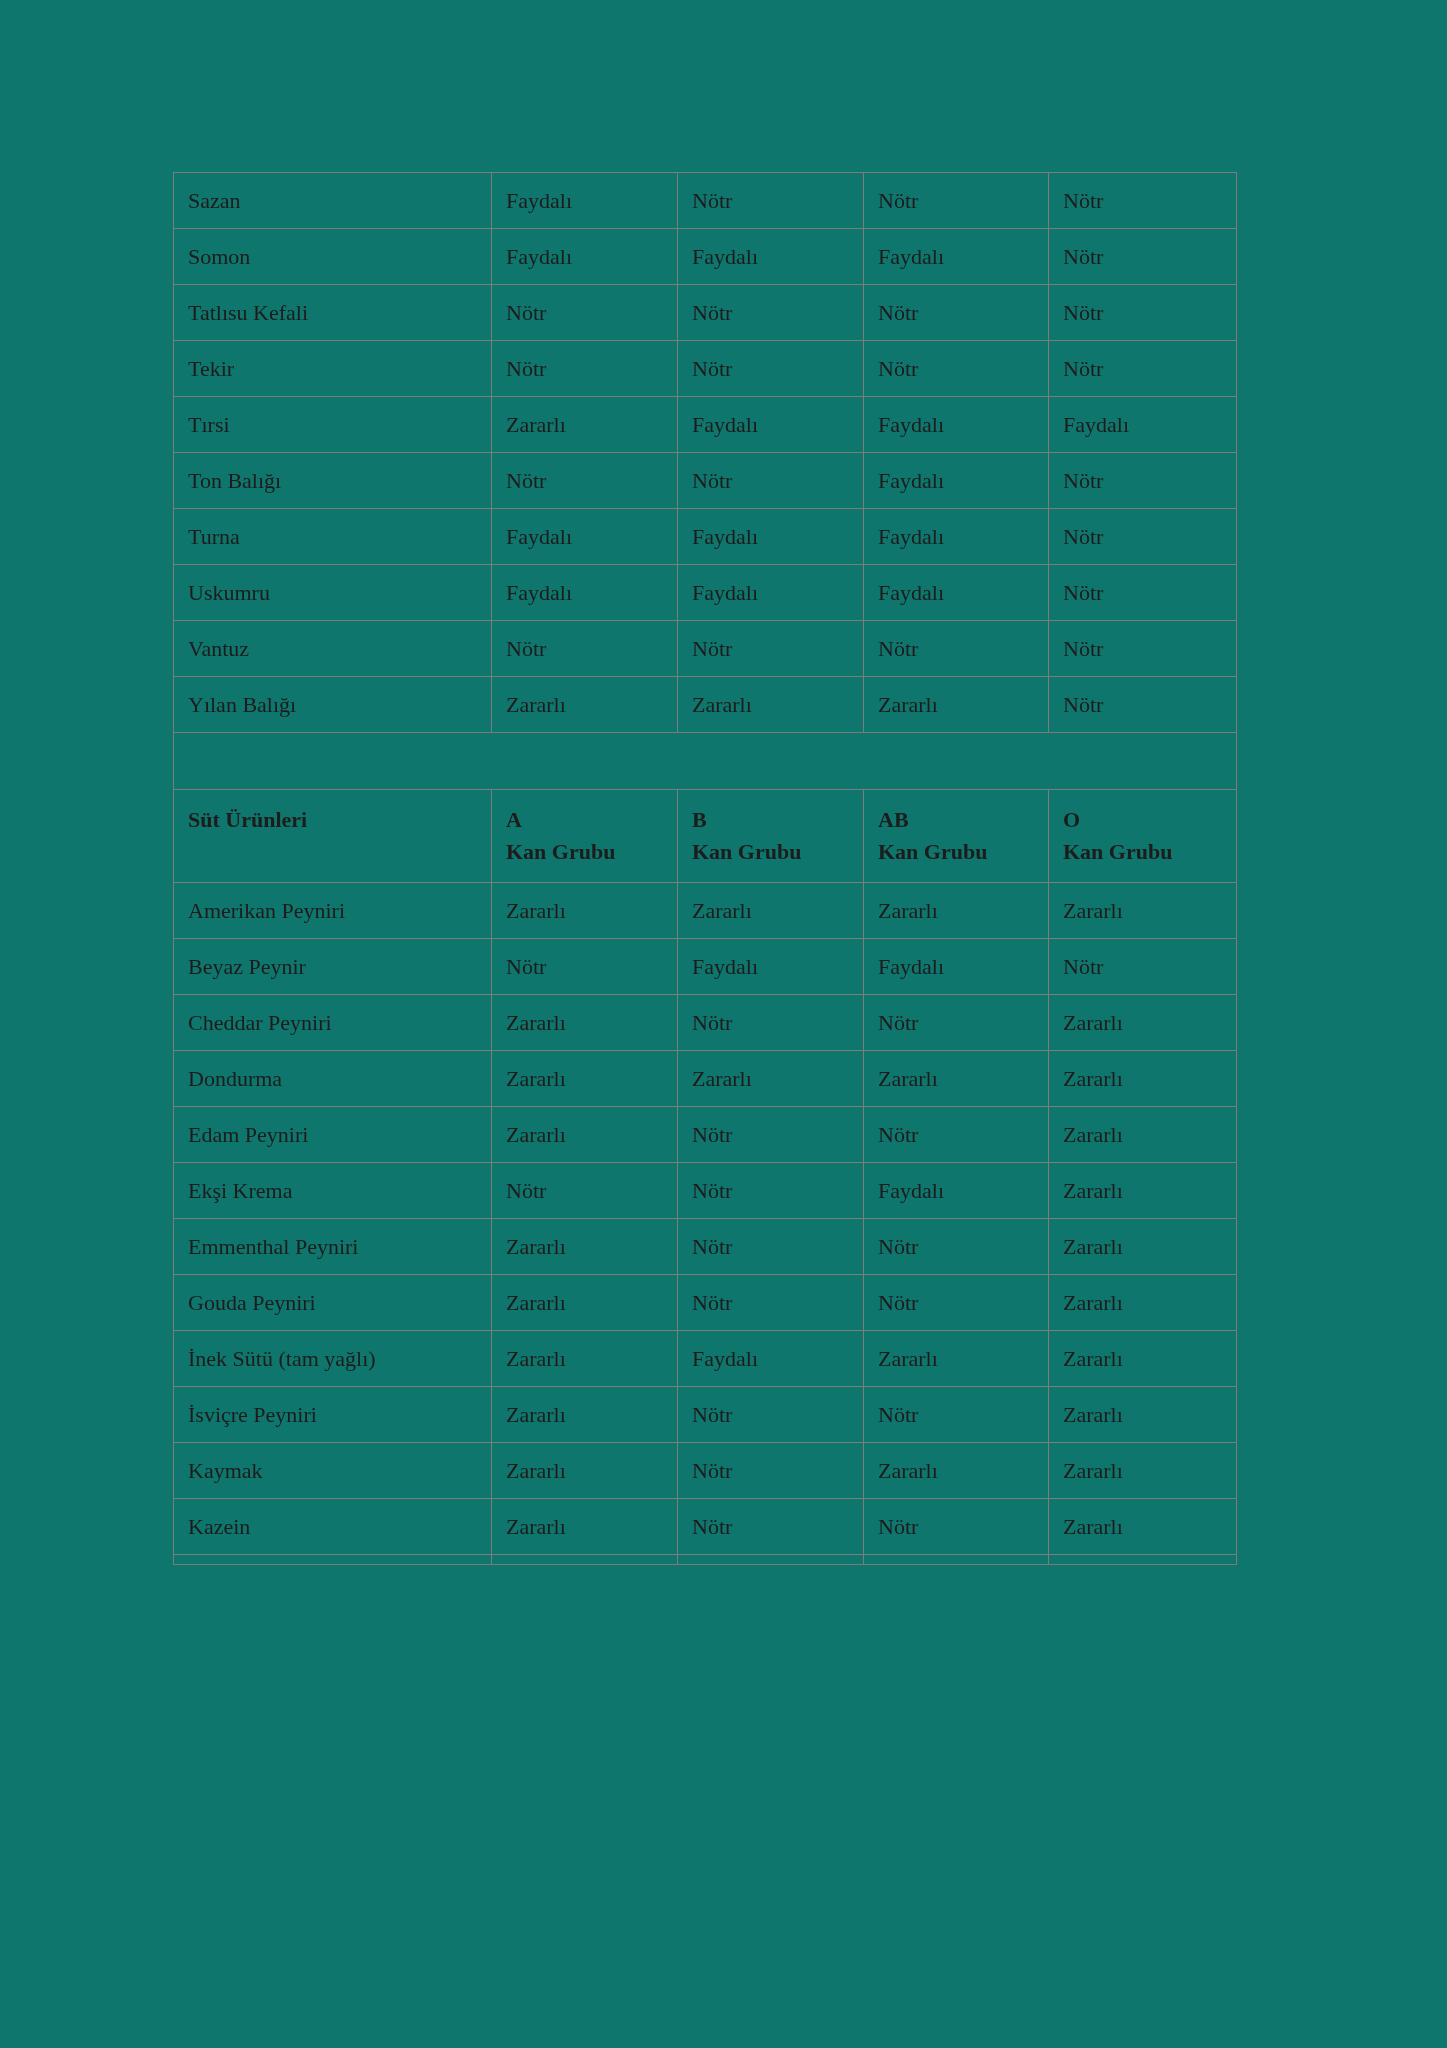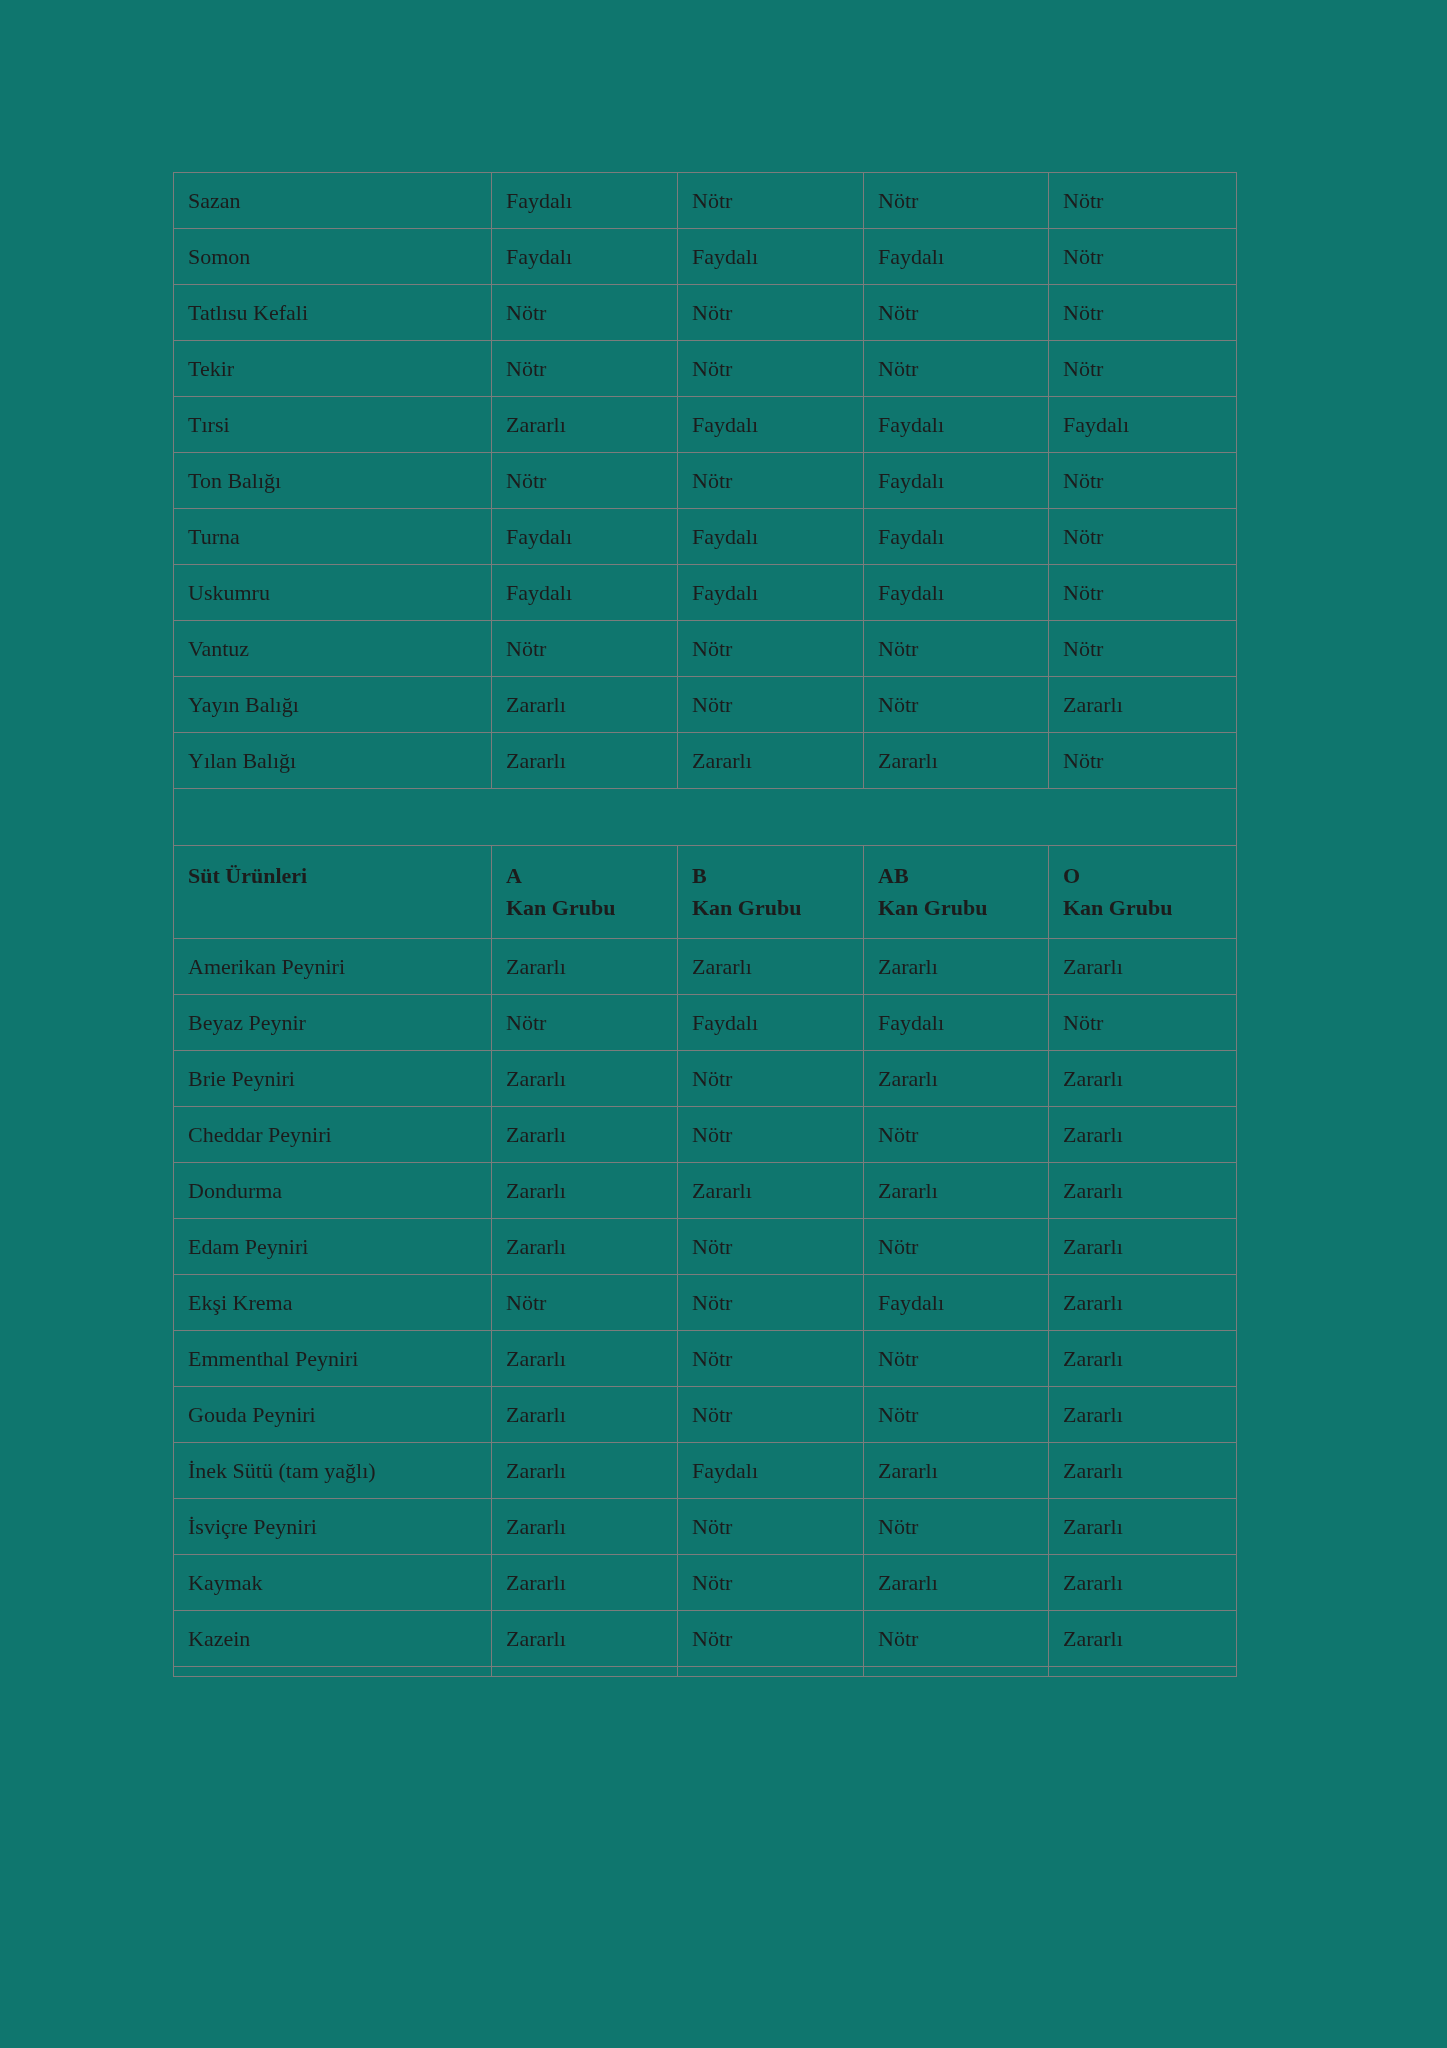--- a/index.html
+++ b/index.html
@@ -126,27 +126,20 @@
           <td>Nötr</td>
         </tr>
         <tr>
           <td>Vantuz</td>
           <td>Nötr</td>
           <td>Nötr</td>
           <td>Nötr</td>
           <td>Nötr</td>
         </tr>
         <tr>
-          <td>Yayın Balığı</td>
-          <td>Zararlı</td>
-          <td>Nötr</td>
-          <td>Nötr</td>
-          <td>Zararlı</td>
-        </tr>
-        <tr>
           <td>Yılan Balığı</td>
           <td>Zararlı</td>
           <td>Zararlı</td>
           <td>Zararlı</td>
           <td>Nötr</td>
         </tr>
       </tbody>
 
     <tbody>
       <tr class="spacer-row">
@@ -185,27 +178,20 @@
           <td>Zararlı</td>
         </tr>
         <tr>
           <td>Beyaz Peynir</td>
           <td>Nötr</td>
           <td>Faydalı</td>
           <td>Faydalı</td>
           <td>Nötr</td>
         </tr>
         <tr>
-          <td>Brie Peyniri</td>
-          <td>Zararlı</td>
-          <td>Nötr</td>
-          <td>Zararlı</td>
-          <td>Zararlı</td>
-        </tr>
-        <tr>
           <td>Cheddar Peyniri</td>
           <td>Zararlı</td>
           <td>Nötr</td>
           <td>Nötr</td>
           <td>Zararlı</td>
         </tr>
         <tr>
           <td>Dondurma</td>
           <td>Zararlı</td>
           <td>Zararlı</td>

